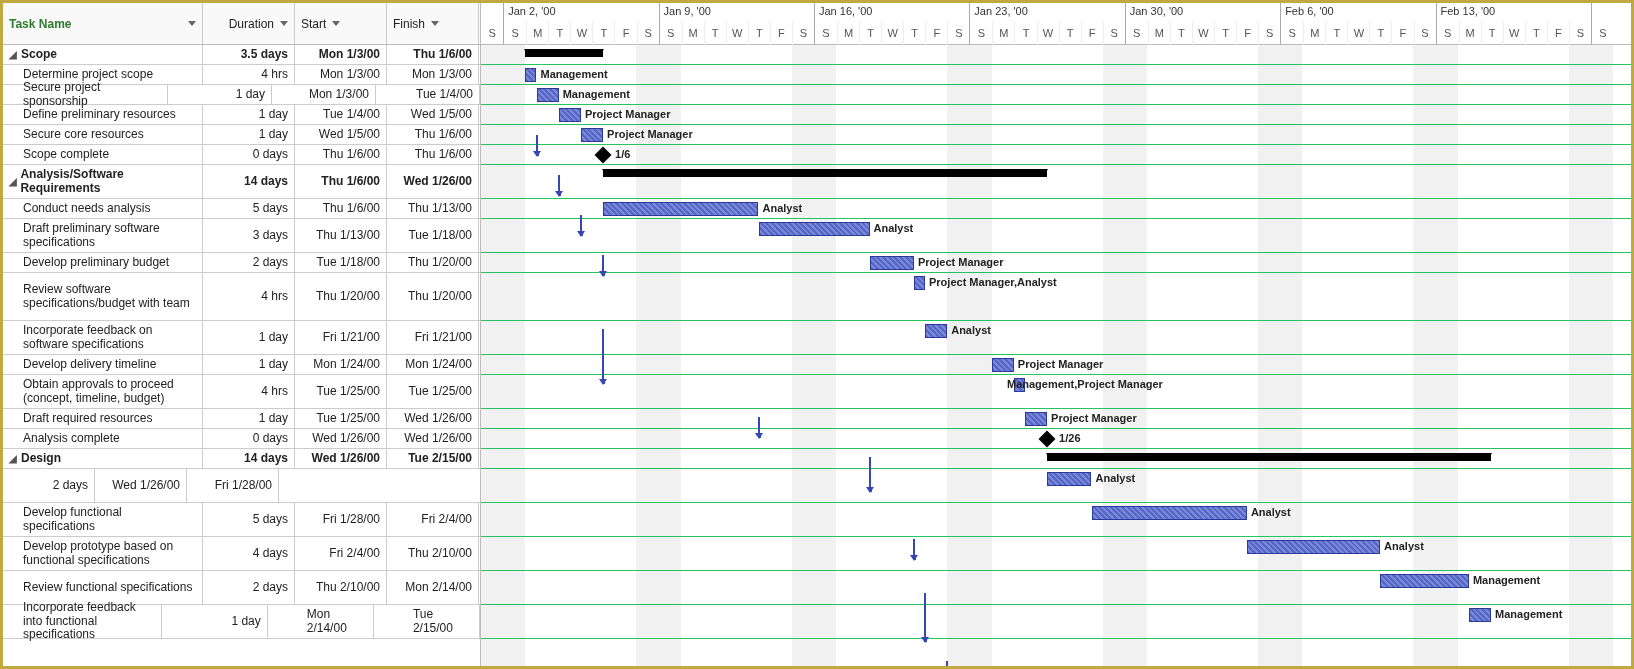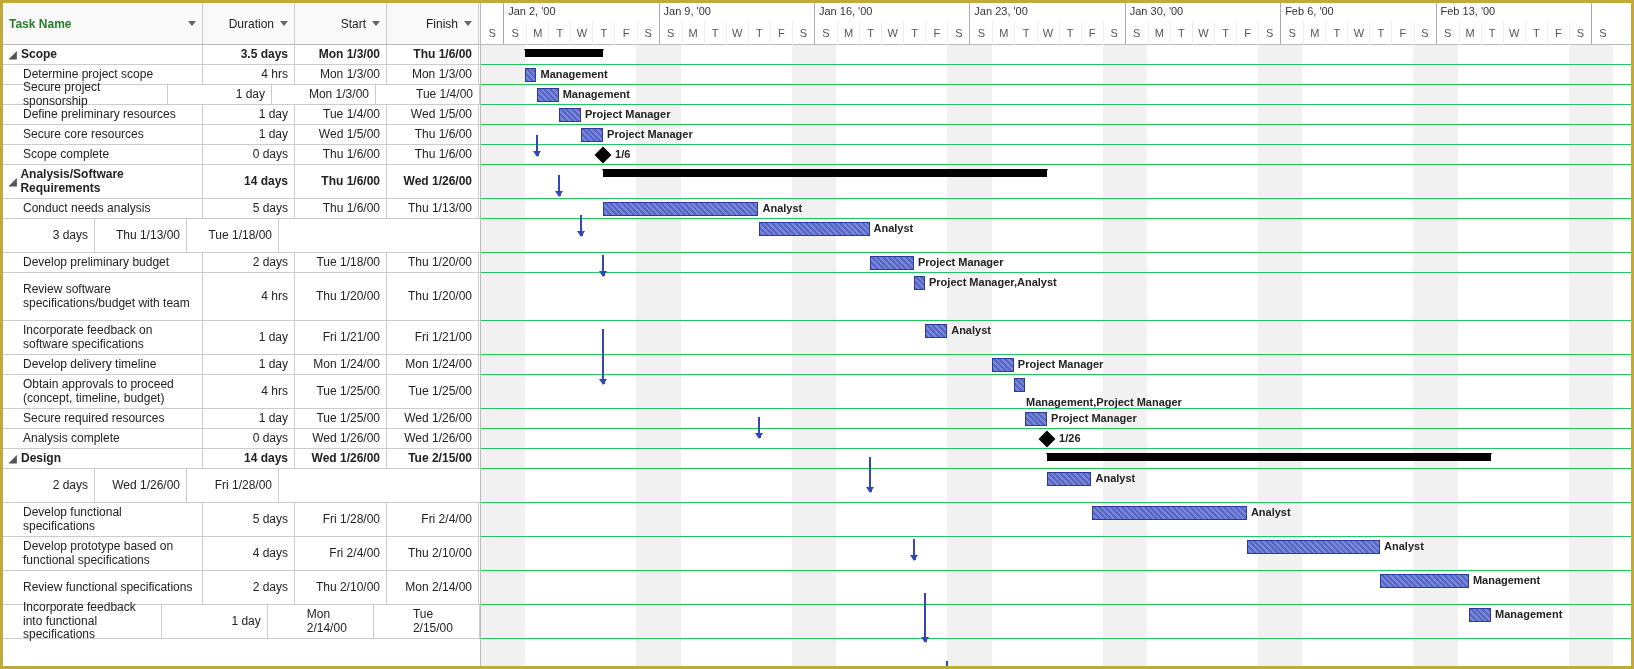--- a/index.html
+++ b/index.html
@@ -46,21 +46,21 @@
   display: flex;
   align-items: center;
   justify-content: space-between;
   padding: 0 6px;
   border-right: 1px solid #ccc;
   color: #222;
   font-weight: normal;
 }
 .th.taskname { width: 200px; color: #2d7a2d; font-weight: bold; }
 .th.dur { width: 92px; justify-content: flex-end; }
-.th.dt { width: 92px; justify-content: flex-end; }
+.th.dt { width: 92px; justify-content: flex-start; }
 .th .arrow {
   width: 0; height: 0;
   border-left: 4px solid transparent;
   border-right: 4px solid transparent;
   border-top: 5px solid #666;
   margin-left: 6px;
 }
 
 
 .tbody { flex: 1; overflow: hidden; }
@@ -283,20 +283,23 @@
         </div>
         <div class="trow indent1" style="height: 20px;">
           <div class="tcell name">
             <span>Conduct needs analysis</span>
           </div>
           <div class="tcell dur">5 days</div>
           <div class="tcell dt">Thu 1/6/00</div>
           <div class="tcell dt">Thu 1/13/00</div>
         </div>
         <div class="trow indent1" style="height: 34px;">
+          <div class="tcell name">
+            <span>Draft preliminary software specifications</span>
+          </div>
           <div class="tcell dur">3 days</div>
           <div class="tcell dt">Thu 1/13/00</div>
           <div class="tcell dt">Tue 1/18/00</div>
         </div>
         <div class="trow indent1" style="height: 20px;">
           <div class="tcell name">
             <span>Develop preliminary budget</span>
           </div>
           <div class="tcell dur">2 days</div>
           <div class="tcell dt">Tue 1/18/00</div>
@@ -329,21 +332,21 @@
         <div class="trow indent1" style="height: 34px;">
           <div class="tcell name">
             <span>Obtain approvals to proceed (concept, timeline, budget)</span>
           </div>
           <div class="tcell dur">4 hrs</div>
           <div class="tcell dt">Tue 1/25/00</div>
           <div class="tcell dt">Tue 1/25/00</div>
         </div>
         <div class="trow indent1" style="height: 20px;">
           <div class="tcell name">
-            <span>Secure required resources</span>
+            <span>Draft required resources</span>
           </div>
           <div class="tcell dur">1 day</div>
           <div class="tcell dt">Tue 1/25/00</div>
           <div class="tcell dt">Wed 1/26/00</div>
         </div>
         <div class="trow indent1" style="height: 20px;">
           <div class="tcell name">
             <span>Analysis complete</span>
           </div>
           <div class="tcell dur">0 days</div>
@@ -608,21 +611,21 @@
         </div>
         <div class="gantt-row" style="height: 20px;">
           <div class="task-bar" style="left: 510.6px; width: 22.2px;"></div>
           <div class="bar-label" style="left: 536.8px;">Project Manager</div>
         </div>
         <div class="dep">
           <div class="v" style="left: 465.2px; top: 286px; height: 34px;"></div>
         </div>
         <div class="gantt-row" style="height: 34px;">
           <div class="task-bar" style="left: 532.8px; width: 11.1px;"></div>
-          <div class="bar-label" style="left: 545px; margin-top: 18px;">Management,Project Manager</div>
+          <div class="bar-label" style="left: 526px;">Management,Project Manager</div>
         </div>
         <div class="dep"></div>
         <div class="gantt-row" style="height: 20px;">
           <div class="task-bar" style="left: 543.9px; width: 22.2px;"></div>
           <div class="bar-label" style="left: 570.1px;">Project Manager</div>
         </div>
         <div class="dep"></div>
         <div class="gantt-row" style="height: 20px;">
           <div class="milestone" style="left: 560.1px;"></div>
           <div class="bar-label" style="left: 578.1px;">1/26</div>

